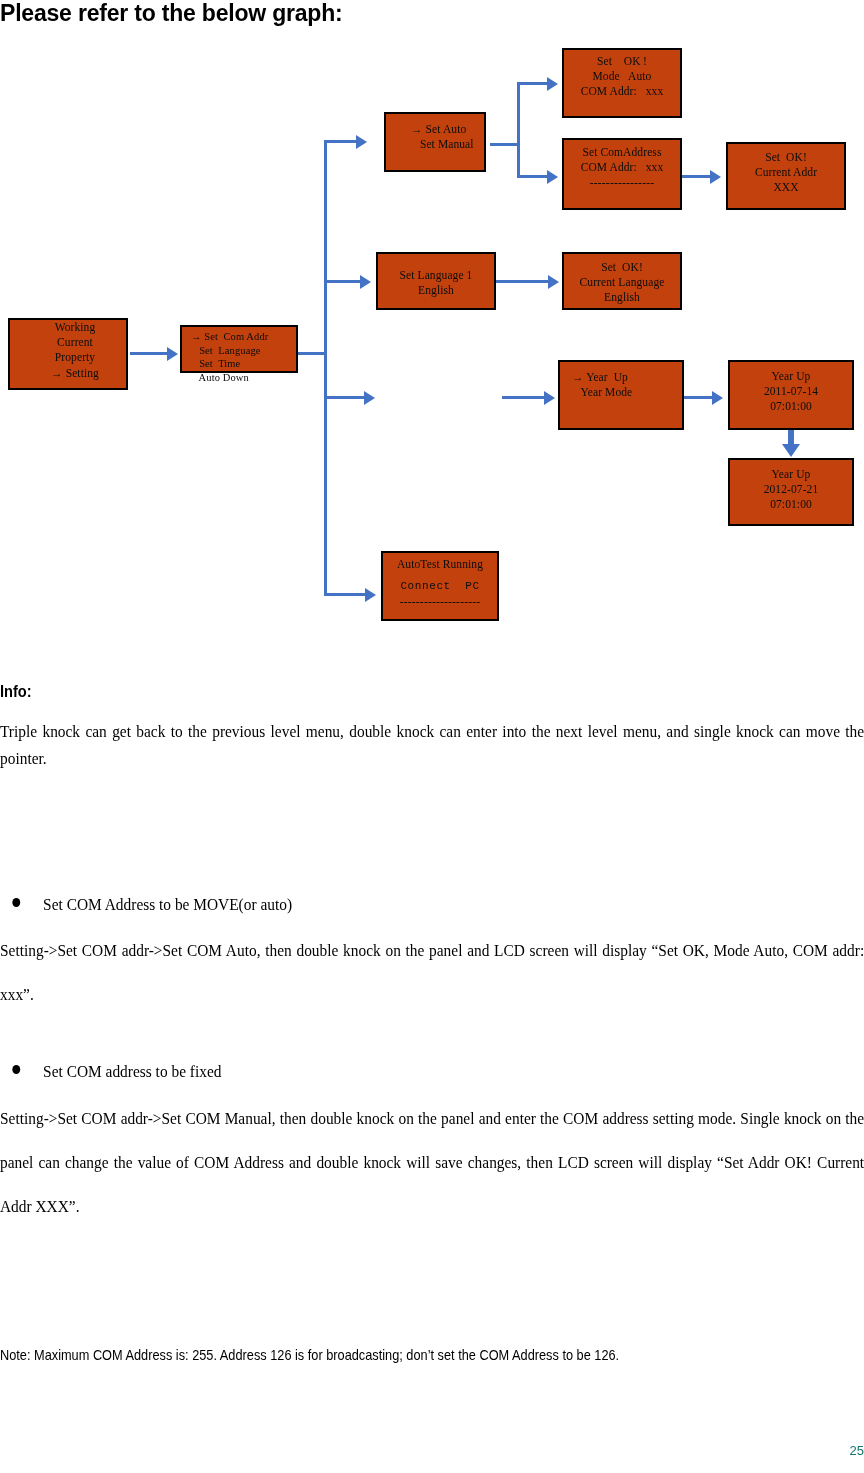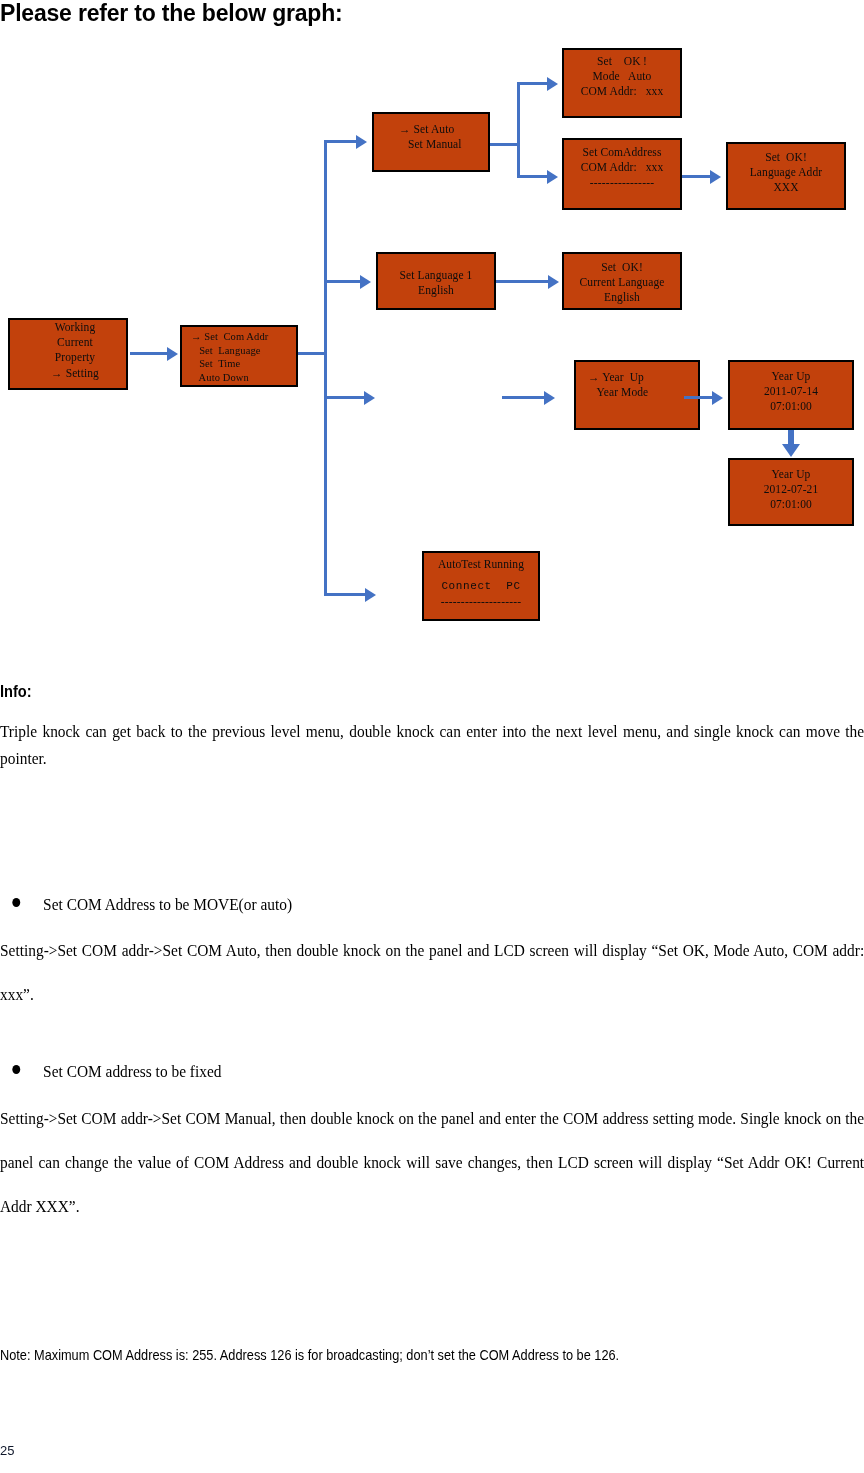--- a/index.html
+++ b/index.html
@@ -150,100 +150,100 @@
     line-height: 31px;
     text-align: justify;
     transform: scaleX(0.88);
     transform-origin: left top;
   }
 
   .page-number {
     position: absolute;
     left: 0; right: 0;
     top: 1443px;
-    text-align: left;
+    text-align: right;
     font-family: "Liberation Sans", sans-serif;
     font-size: 13px;
-    color: #0f172a;
+    color: #0f766e;
   }
 </style>
 </head>
 <body>
 
 <div class="page-heading">Please refer to the below graph:</div>
 
 <div class="diagram">
 
   <div class="node left-al" style="left:8px; top:288px; width:120px; height:72px; padding-top:0;text-align:center;">
     <span class="ln">Working</span>
     <span class="ln">Current</span>
     <span class="ln">Property</span>
     <span class="ln">→ Setting</span>
   </div>
 
-  <div class="node left-al" style="left:180px; top:295px; width:118px; height:62px; padding-top:3px; padding-left:9px; font-size:10.5px; line-height:1.3;">
+  <div class="node left-al" style="left:180px; top:295px; width:118px; height:48px; padding-top:3px; padding-left:9px; font-size:10.5px; line-height:1.3;">
     <span class="ln">→ Set  Com Addr</span>
     <span class="ln">   Set  Language</span>
     <span class="ln">   Set  Time</span>
     <span class="ln">   Auto Down</span>
   </div>
 
-  <div class="node left-al" style="left:372px; top:82px; width:118px; height:60px; padding-top:8px; padding-left:25px;">
+  <div class="node left-al" style="left:384px; top:82px; width:102px; height:60px; padding-top:8px; padding-left:25px;">
     <span class="ln">→ Set Auto</span>
     <span class="ln">   Set Manual</span>
   </div>
 
   <div class="node" style="left:562px; top:18px; width:120px; height:70px; padding-top:4px;">
     <span class="ln">Set    OK !</span>
     <span class="ln">Mode   Auto</span>
     <span class="ln">COM Addr:   xxx</span>
   </div>
 
   <div class="node" style="left:562px; top:108px; width:120px; height:72px; padding-top:5px;">
     <span class="ln">Set ComAddress</span>
     <span class="ln">COM Addr:   xxx</span>
     <span class="ln dashes">----------------</span>
   </div>
 
   <div class="node" style="left:726px; top:112px; width:120px; height:68px; padding-top:6px;">
     <span class="ln">Set  OK!</span>
-    <span class="ln">Language Addr</span>
+    <span class="ln">Current Addr</span>
     <span class="ln">XXX</span>
   </div>
 
   <div class="node" style="left:376px; top:222px; width:120px; height:58px; padding-top:14px;">
     <span class="ln">Set Language 1</span>
     <span class="ln">English</span>
   </div>
 
   <div class="node" style="left:562px; top:222px; width:120px; height:58px; padding-top:6px;">
     <span class="ln">Set  OK!</span>
     <span class="ln">Current Language</span>
     <span class="ln">English</span>
   </div>
 
 
-  <div class="node left-al" style="left:558px; top:330px; width:126px; height:70px; padding-top:8px; padding-left:12px;margin-left:16px;">
+  <div class="node left-al" style="left:558px; top:330px; width:126px; height:70px; padding-top:8px; padding-left:12px;">
     <span class="ln">→ Year  Up</span>
     <span class="ln">   Year Mode</span>
   </div>
 
   <div class="node" style="left:728px; top:330px; width:126px; height:70px; padding-top:7px;">
     <span class="ln">Year Up</span>
     <span class="ln">2011-07-14</span>
     <span class="ln">07:01:00</span>
   </div>
 
   <div class="node" style="left:728px; top:428px; width:126px; height:68px; padding-top:7px;">
     <span class="ln">Year Up</span>
     <span class="ln">2012-07-21</span>
     <span class="ln">07:01:00</span>
   </div>
 
-  <div class="node" style="left:381px; top:521px; width:118px; height:70px; padding-top:4px;margin-left:41px;">
+  <div class="node" style="left:381px; top:521px; width:118px; height:70px; padding-top:4px;">
     <span class="ln">AutoTest Running</span>
     <span class="spacer"></span>
     <span class="ln mono">Connect  PC</span>
     <span class="ln dashes">--------------------</span>
   </div>
 
   <div class="conn h" style="left:130px; top:322px; width:38px;"></div>
   <div class="arrowhead right" style="left:167px; top:317px;"></div>
 
   <div class="conn h" style="left:298px; top:322px; width:28px;"></div>

